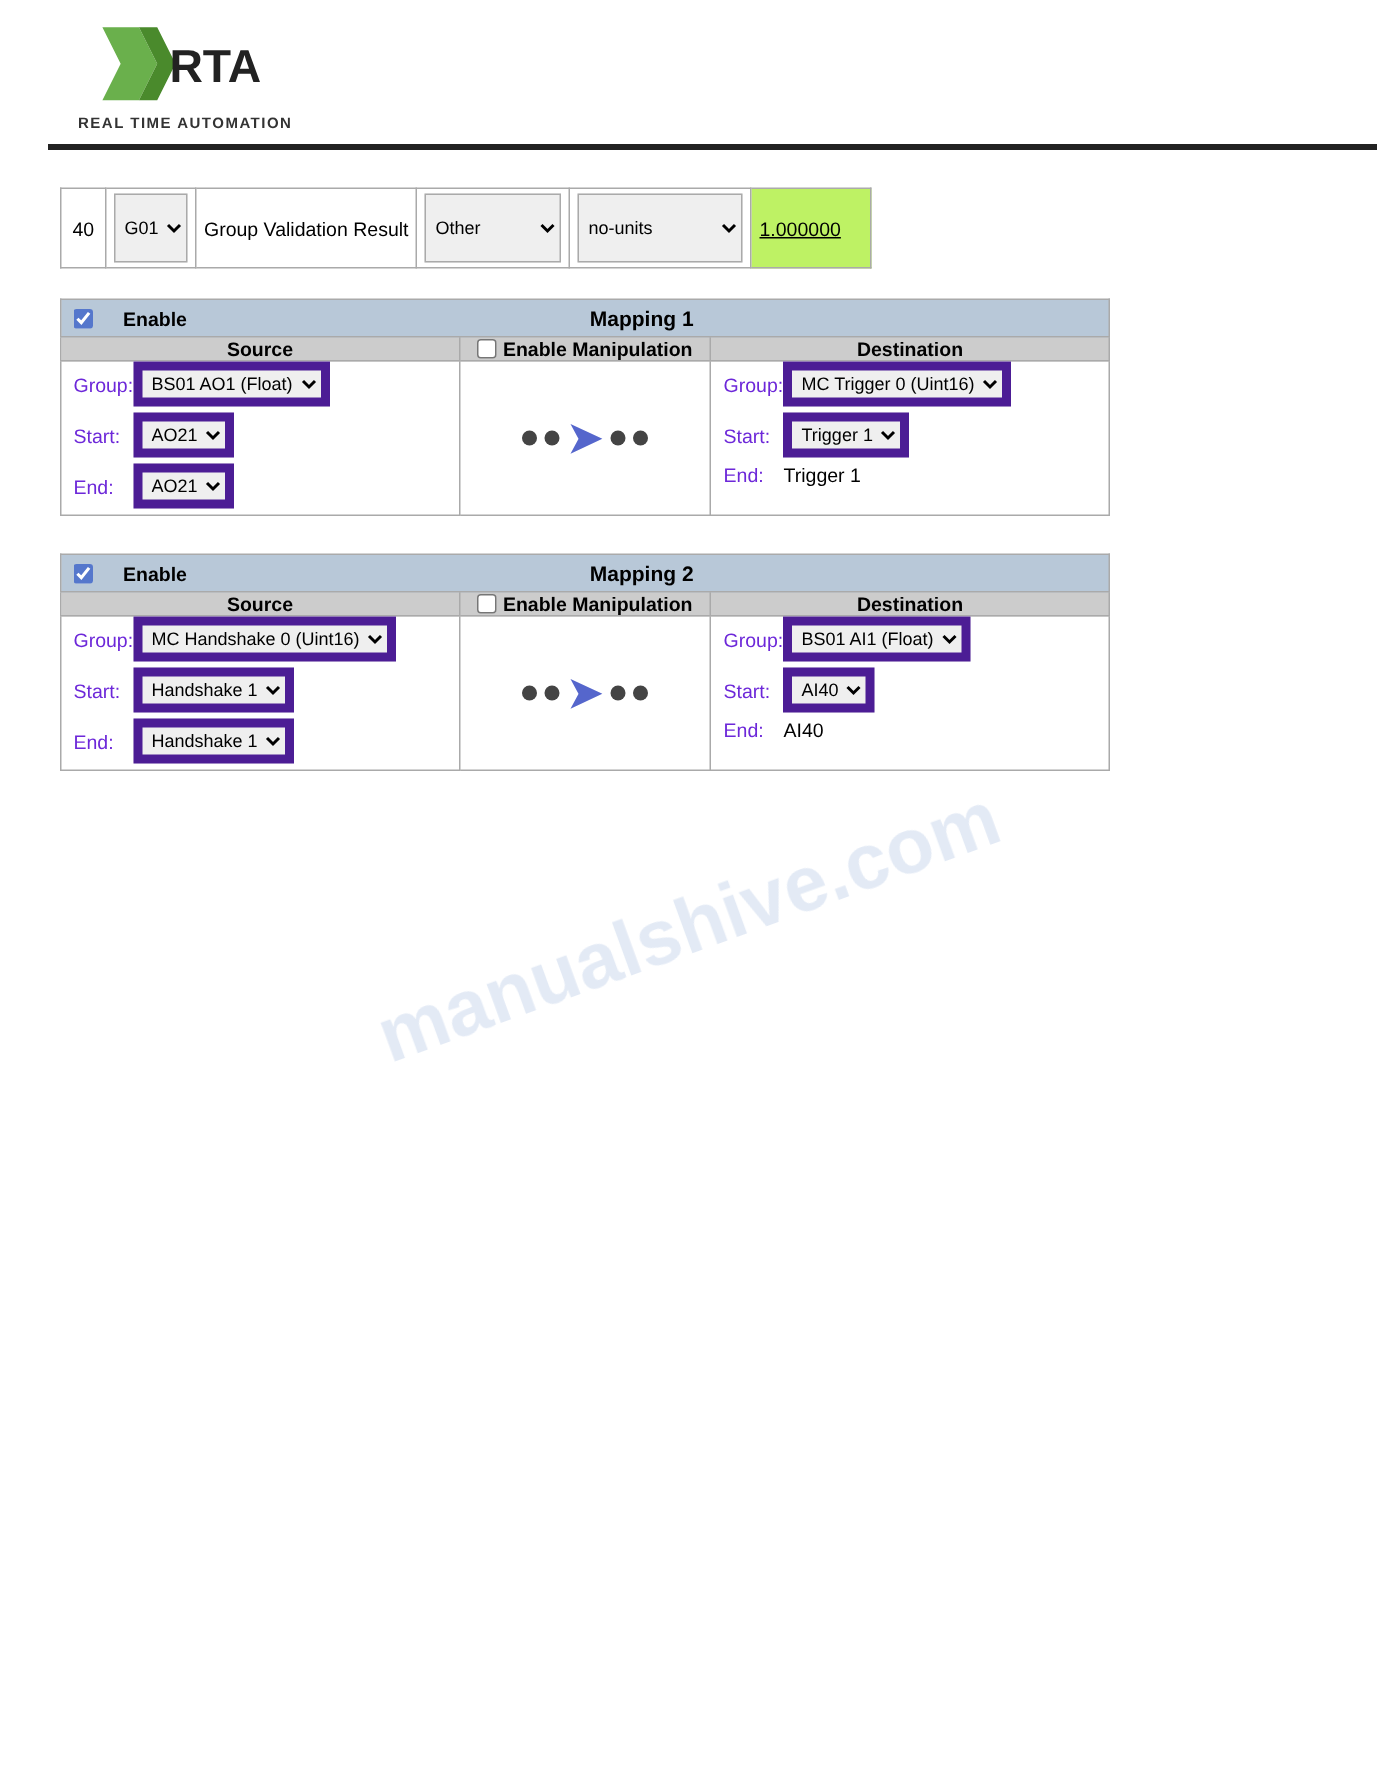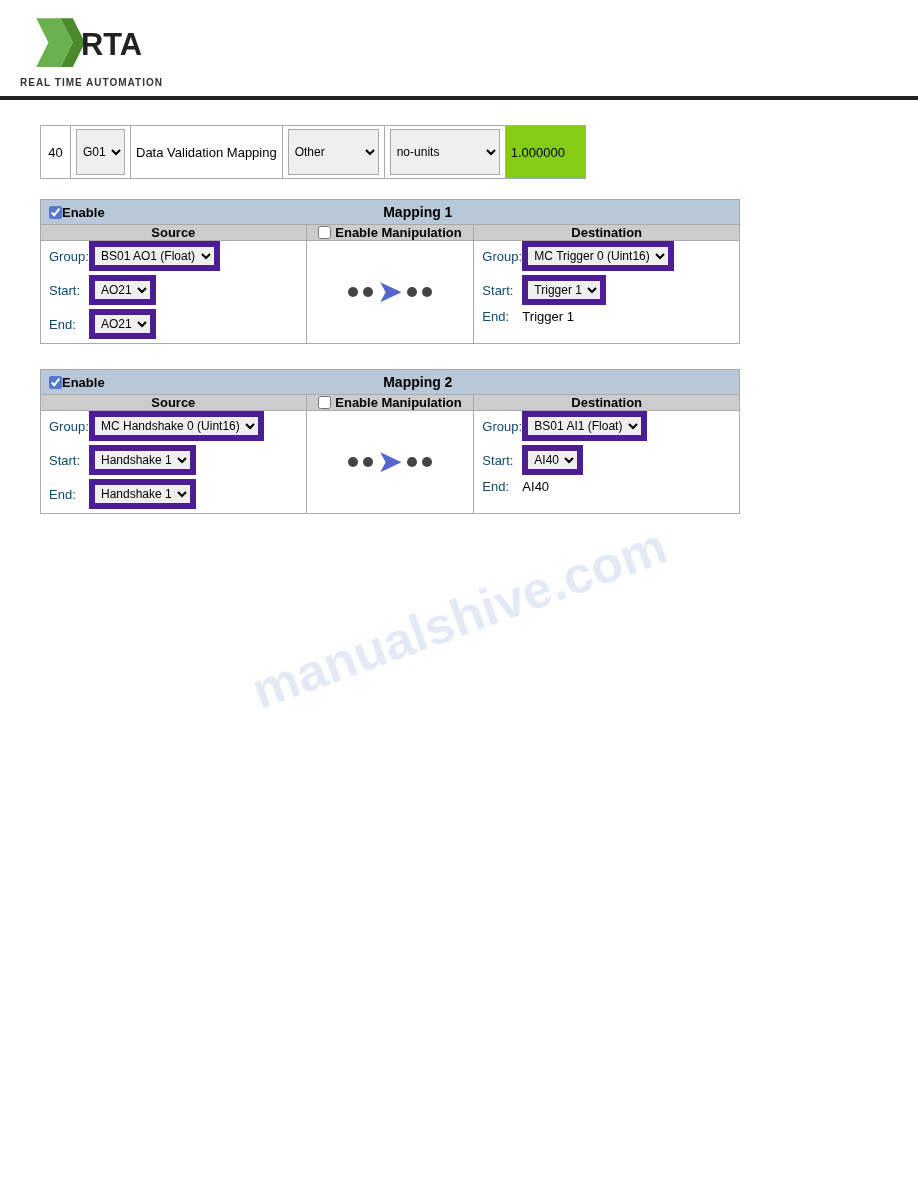--- a/index.html
+++ b/index.html
@@ -10,20 +10,21 @@
       color: #000;
     }
 
     
     .header {
       padding: 10px 16px 0 20px;
       border-bottom: 4px solid #222;
       display: flex;
       align-items: center;
       padding-bottom: 8px;
+      margin-left: 32px;
     }
     .logo-container {
       display: flex;
       flex-direction: column;
       align-items: flex-start;
     }
     .logo-svg {
       width: 130px;
       height: 65px;
     }
@@ -54,22 +55,23 @@
       font-size: 12px;
       padding: 14px 2px;
     }
     .row-40-table .num-cell {
       background: #fff;
       text-align: center;
       min-width: 30px;
       margin-top: 40px;
     }
     .row-40-table .value-cell {
-      background: #84cc16;
+      background: #bef264;
       min-width: 80px;
+      text-decoration: underline;
     }
 
     
     .mapping-section {
       margin-bottom: 25px;
     }
     .mapping-table {
       border-collapse: collapse;
       width: 700px;
       border: 1px solid #aaa;
@@ -84,21 +86,21 @@
     .mapping-header-row {
       background: #b8c8d8;
     }
     .mapping-header-row td {
       background: #b8c8d8;
       font-weight: bold;
       text-align: center;
     }
     .mapping-header-enable {
       display: flex;
-      gap: 0;
+      gap: 20px;
       white-space: nowrap;
     }
 
     
     .mapping-subheader td {
       background: #ccc;
       font-weight: bold;
       text-align: center;
       font-size: 13px;
     }
@@ -137,21 +139,21 @@
     }
     .field-row {
       display: flex;
       align-items: center;
       margin-bottom: 4px;
       white-space: nowrap;
     }
     .field-label {
       min-width: 40px;
       font-weight: normal;
-      color: #0c4a6e;
+      color: #6d28d9;
     }
     .field-select {
       font-size: 12px;
       border: 6px solid #4c1d95;
       padding: 1px 2px;
     }
     .field-value {
       font-size: 13px;
       color: #000;
     }
@@ -198,21 +200,21 @@
       <tbody>
           <tr>
         <td class="num-cell">40</td>
         <td>
           <select>
             <option>G01</option>
             <option>G02</option>
           </select>
         </td>
         <td>
-          <span>Data Validation Mapping</span>
+          <span>Group Validation Result</span>
         </td>
         <td>
           <select>
             <option>Other</option>
             <option>Engineering</option>
             <option>Raw</option>
           </select>
         </td>
         <td>
           <select style="min-width:110px;">

